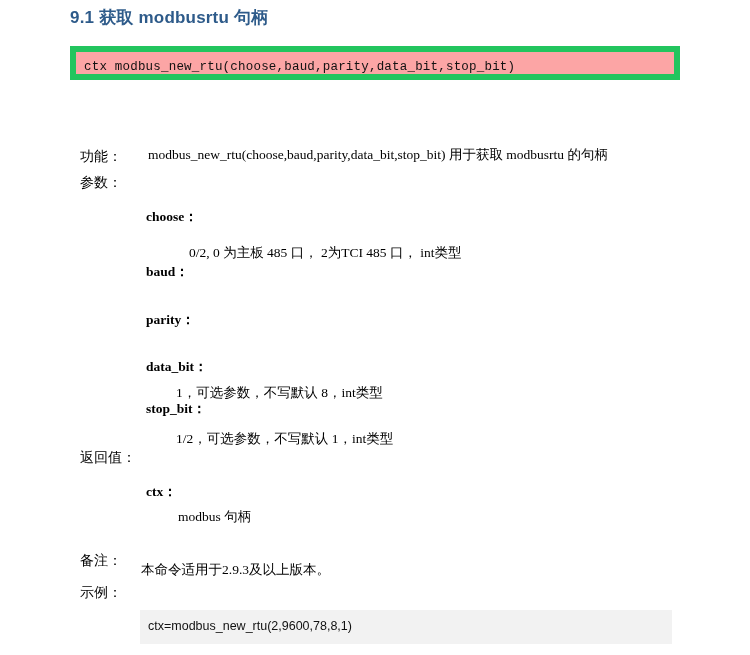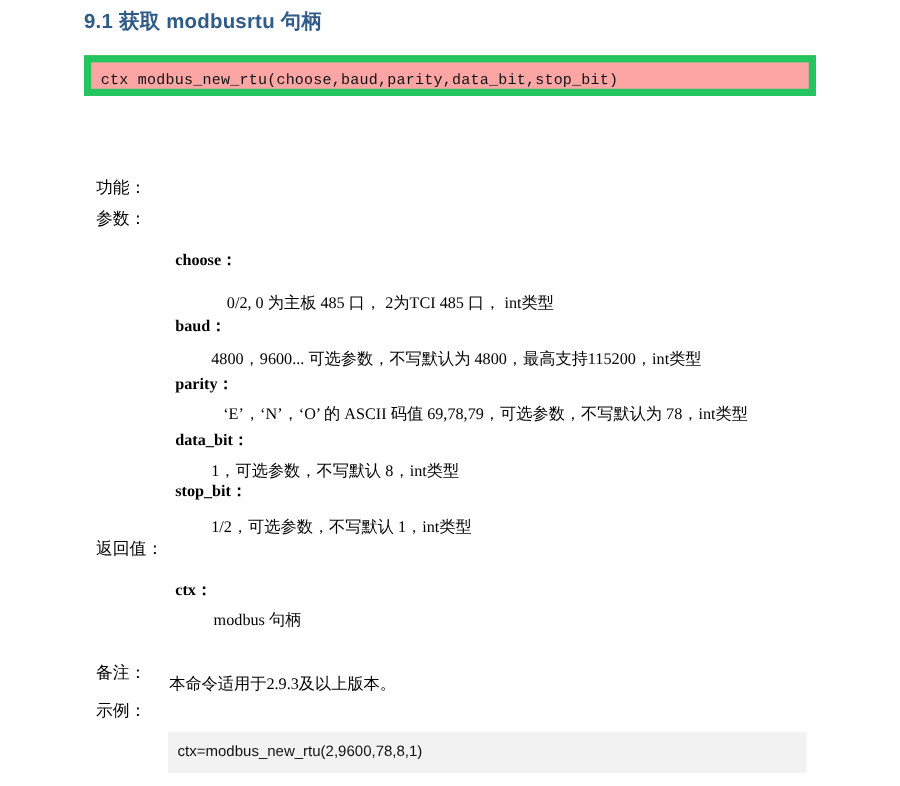--- a/index.html
+++ b/index.html
@@ -103,31 +103,30 @@
 
 <div class="page">
 
   <div class="section-title">9.1  获取 modbusrtu 句柄</div>
 
   <div class="sig-box">
     <div class="sig-text">ctx modbus_new_rtu(choose,baud,parity,data_bit,stop_bit)</div>
   </div>
 
   <div class="lbl" style="left:80px; top:112px;margin-top:36px;">功能：</div>
+  <div class="body-text" style="left:148px; top:146px;">modbus_new_rtu(choose,baud,parity,data_bit,stop_bit) 用于获取 modbusrtu 的句柄</div>
 
   <div class="lbl" style="left:80px; top:174px;">参数：</div>
 
   <div class="param-name" style="left:146px; top:208px;">choose：</div>
   <div class="body-text" style="left:176px; top:244px;margin-left:13px;">0/2, 0 为主板 485 口， 2为TCI 485 口， int类型</div>
 
   <div class="param-name" style="left:146px; top:263px;text-align:center;">baud：</div>
-  <div class="body-text" style="left:176px; top:290px;">4800，9600... 可选参数，不写默认为 4800，最高支持115200，int类型</div>
 
   <div class="param-name" style="left:146px; top:311px;">parity：</div>
-  <div class="body-text" style="left:186px; top:336px;">‘E’，‘N’，‘O’ 的 ASCII 码值 69,78,79，可选参数，不写默认为 78，int类型</div>
 
   <div class="param-name" style="left:146px; top:358px;">data_bit：</div>
   <div class="body-text" style="left:176px; top:384px;">1，可选参数，不写默认 8，int类型</div>
 
   <div class="param-name" style="left:146px; top:400px;">stop_bit：</div>
   <div class="body-text" style="left:176px; top:430px;">1/2，可选参数，不写默认 1，int类型</div>
 
   <div class="lbl" style="left:80px; top:449px;">返回值：</div>
   <div class="param-name" style="left:146px; top:483px;">ctx：</div>
   <div class="body-text" style="left:178px; top:508px;">modbus 句柄</div>

